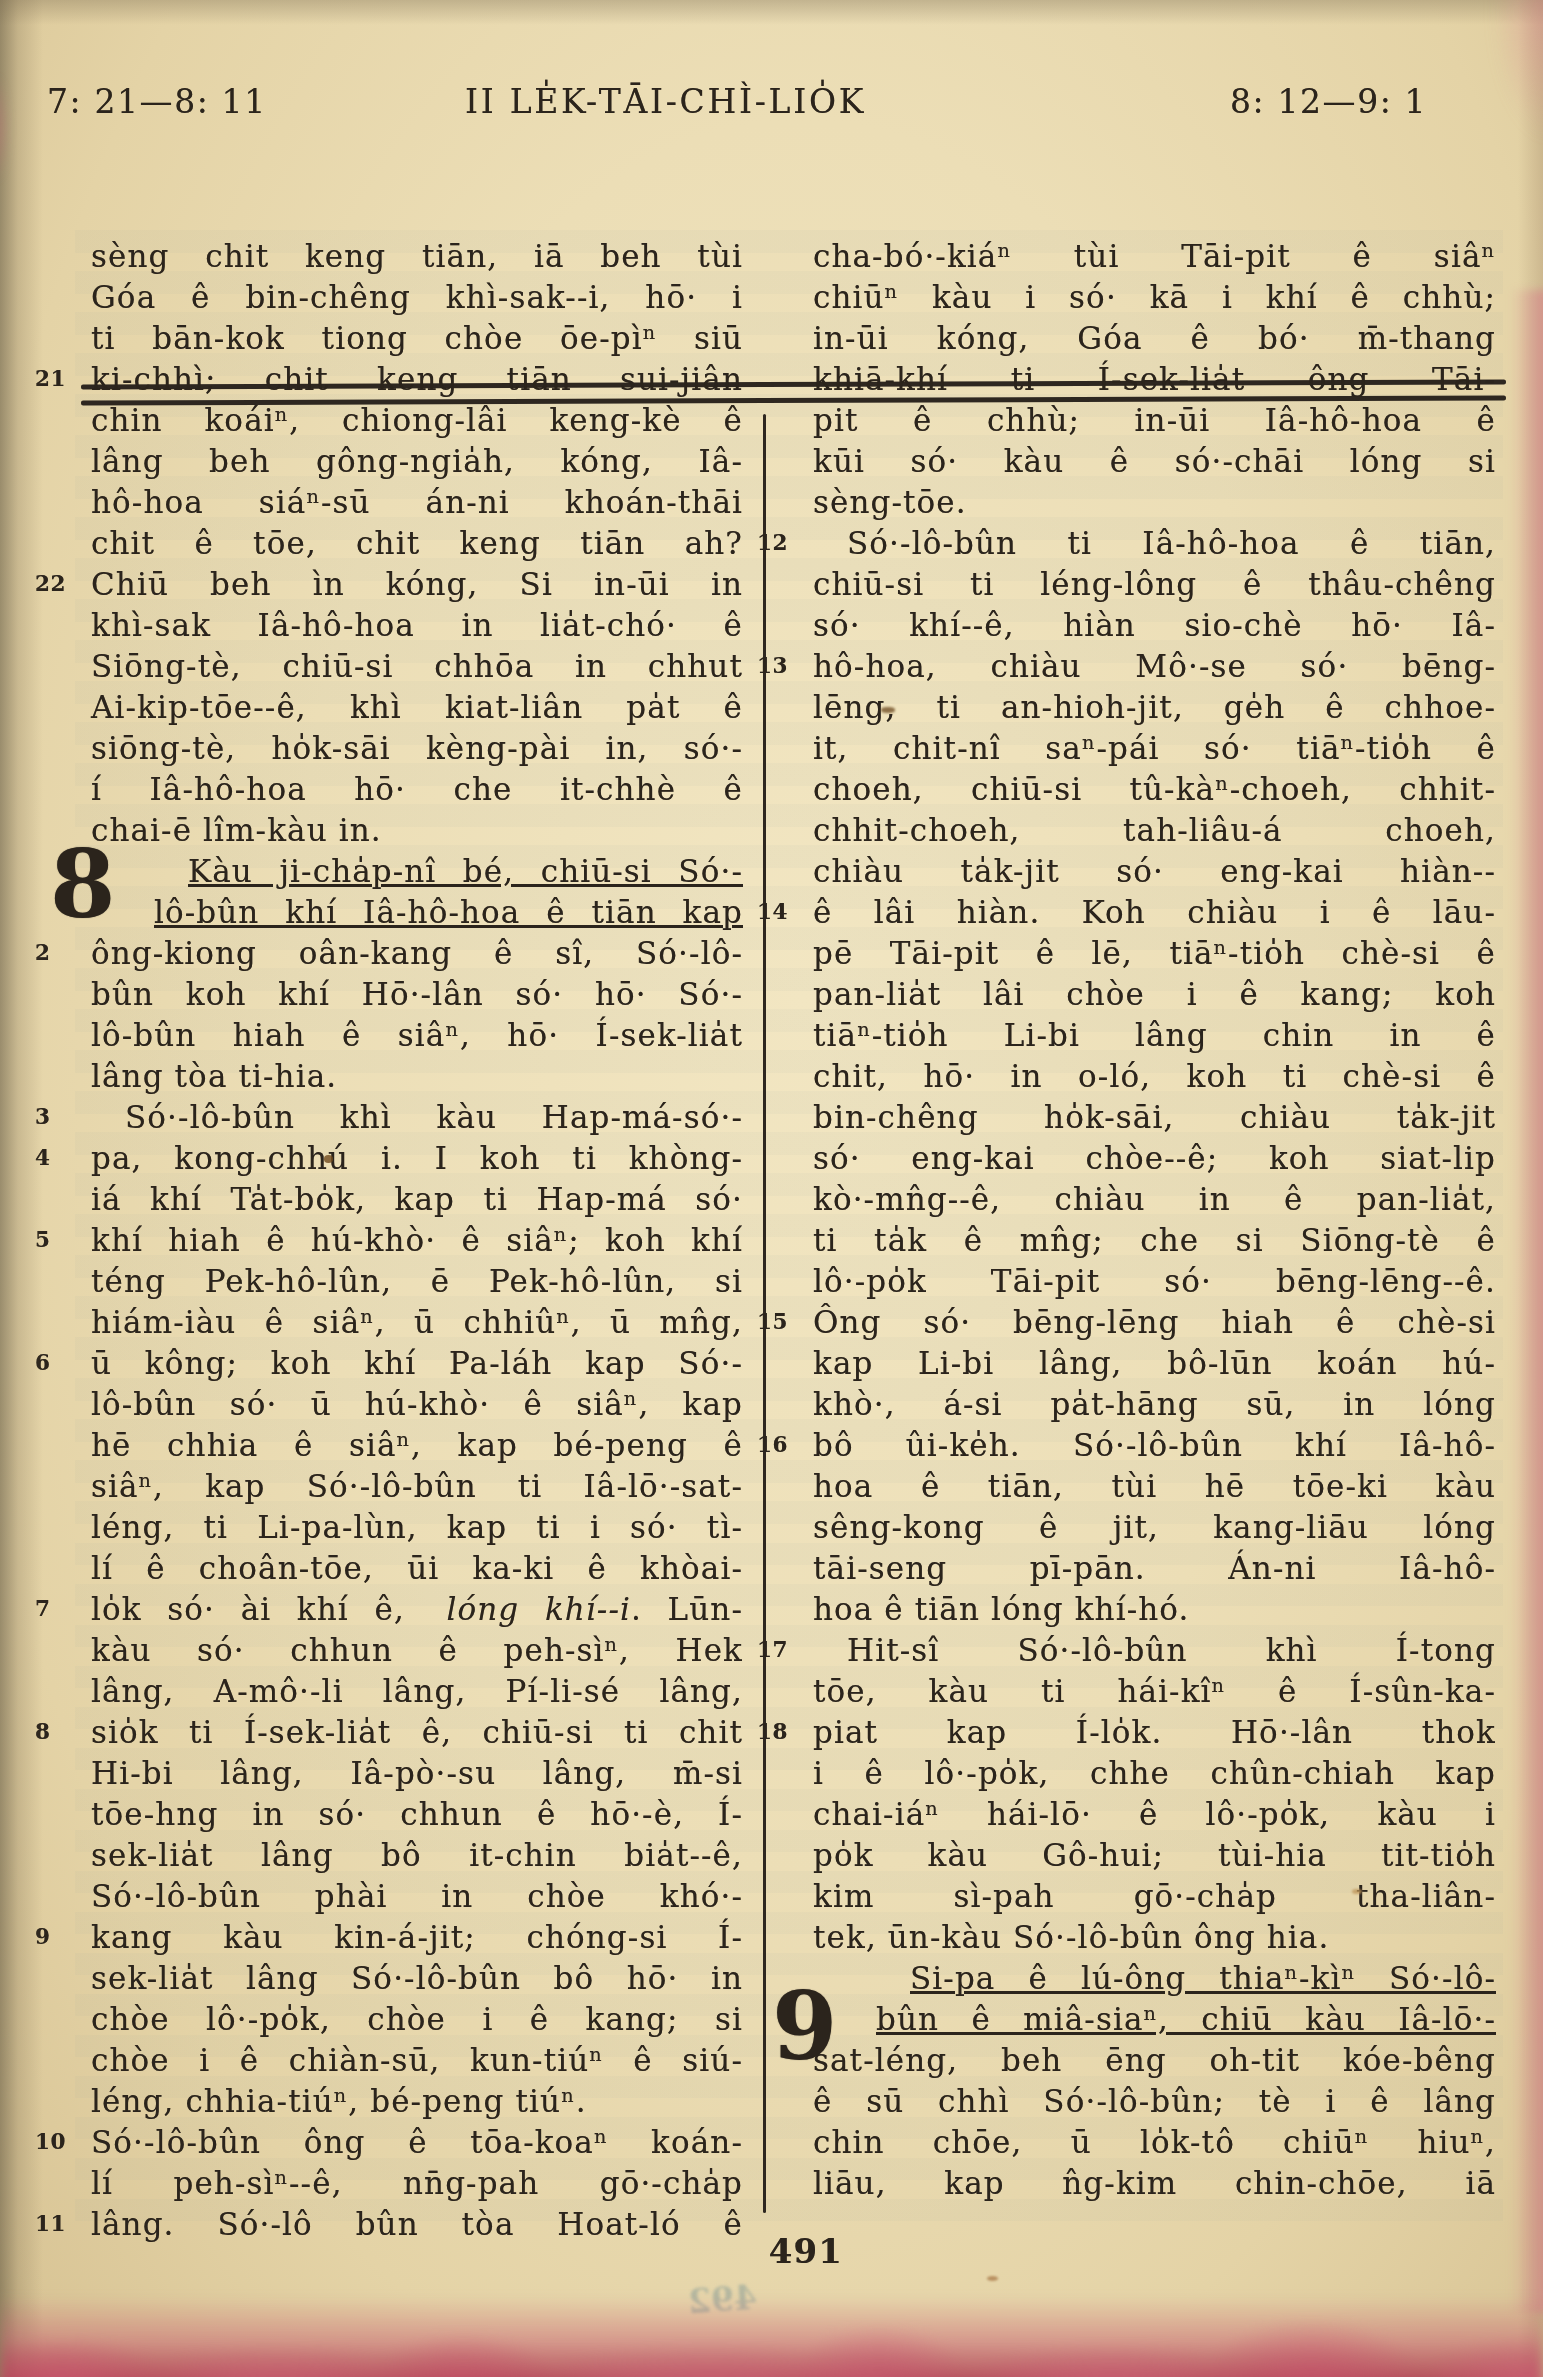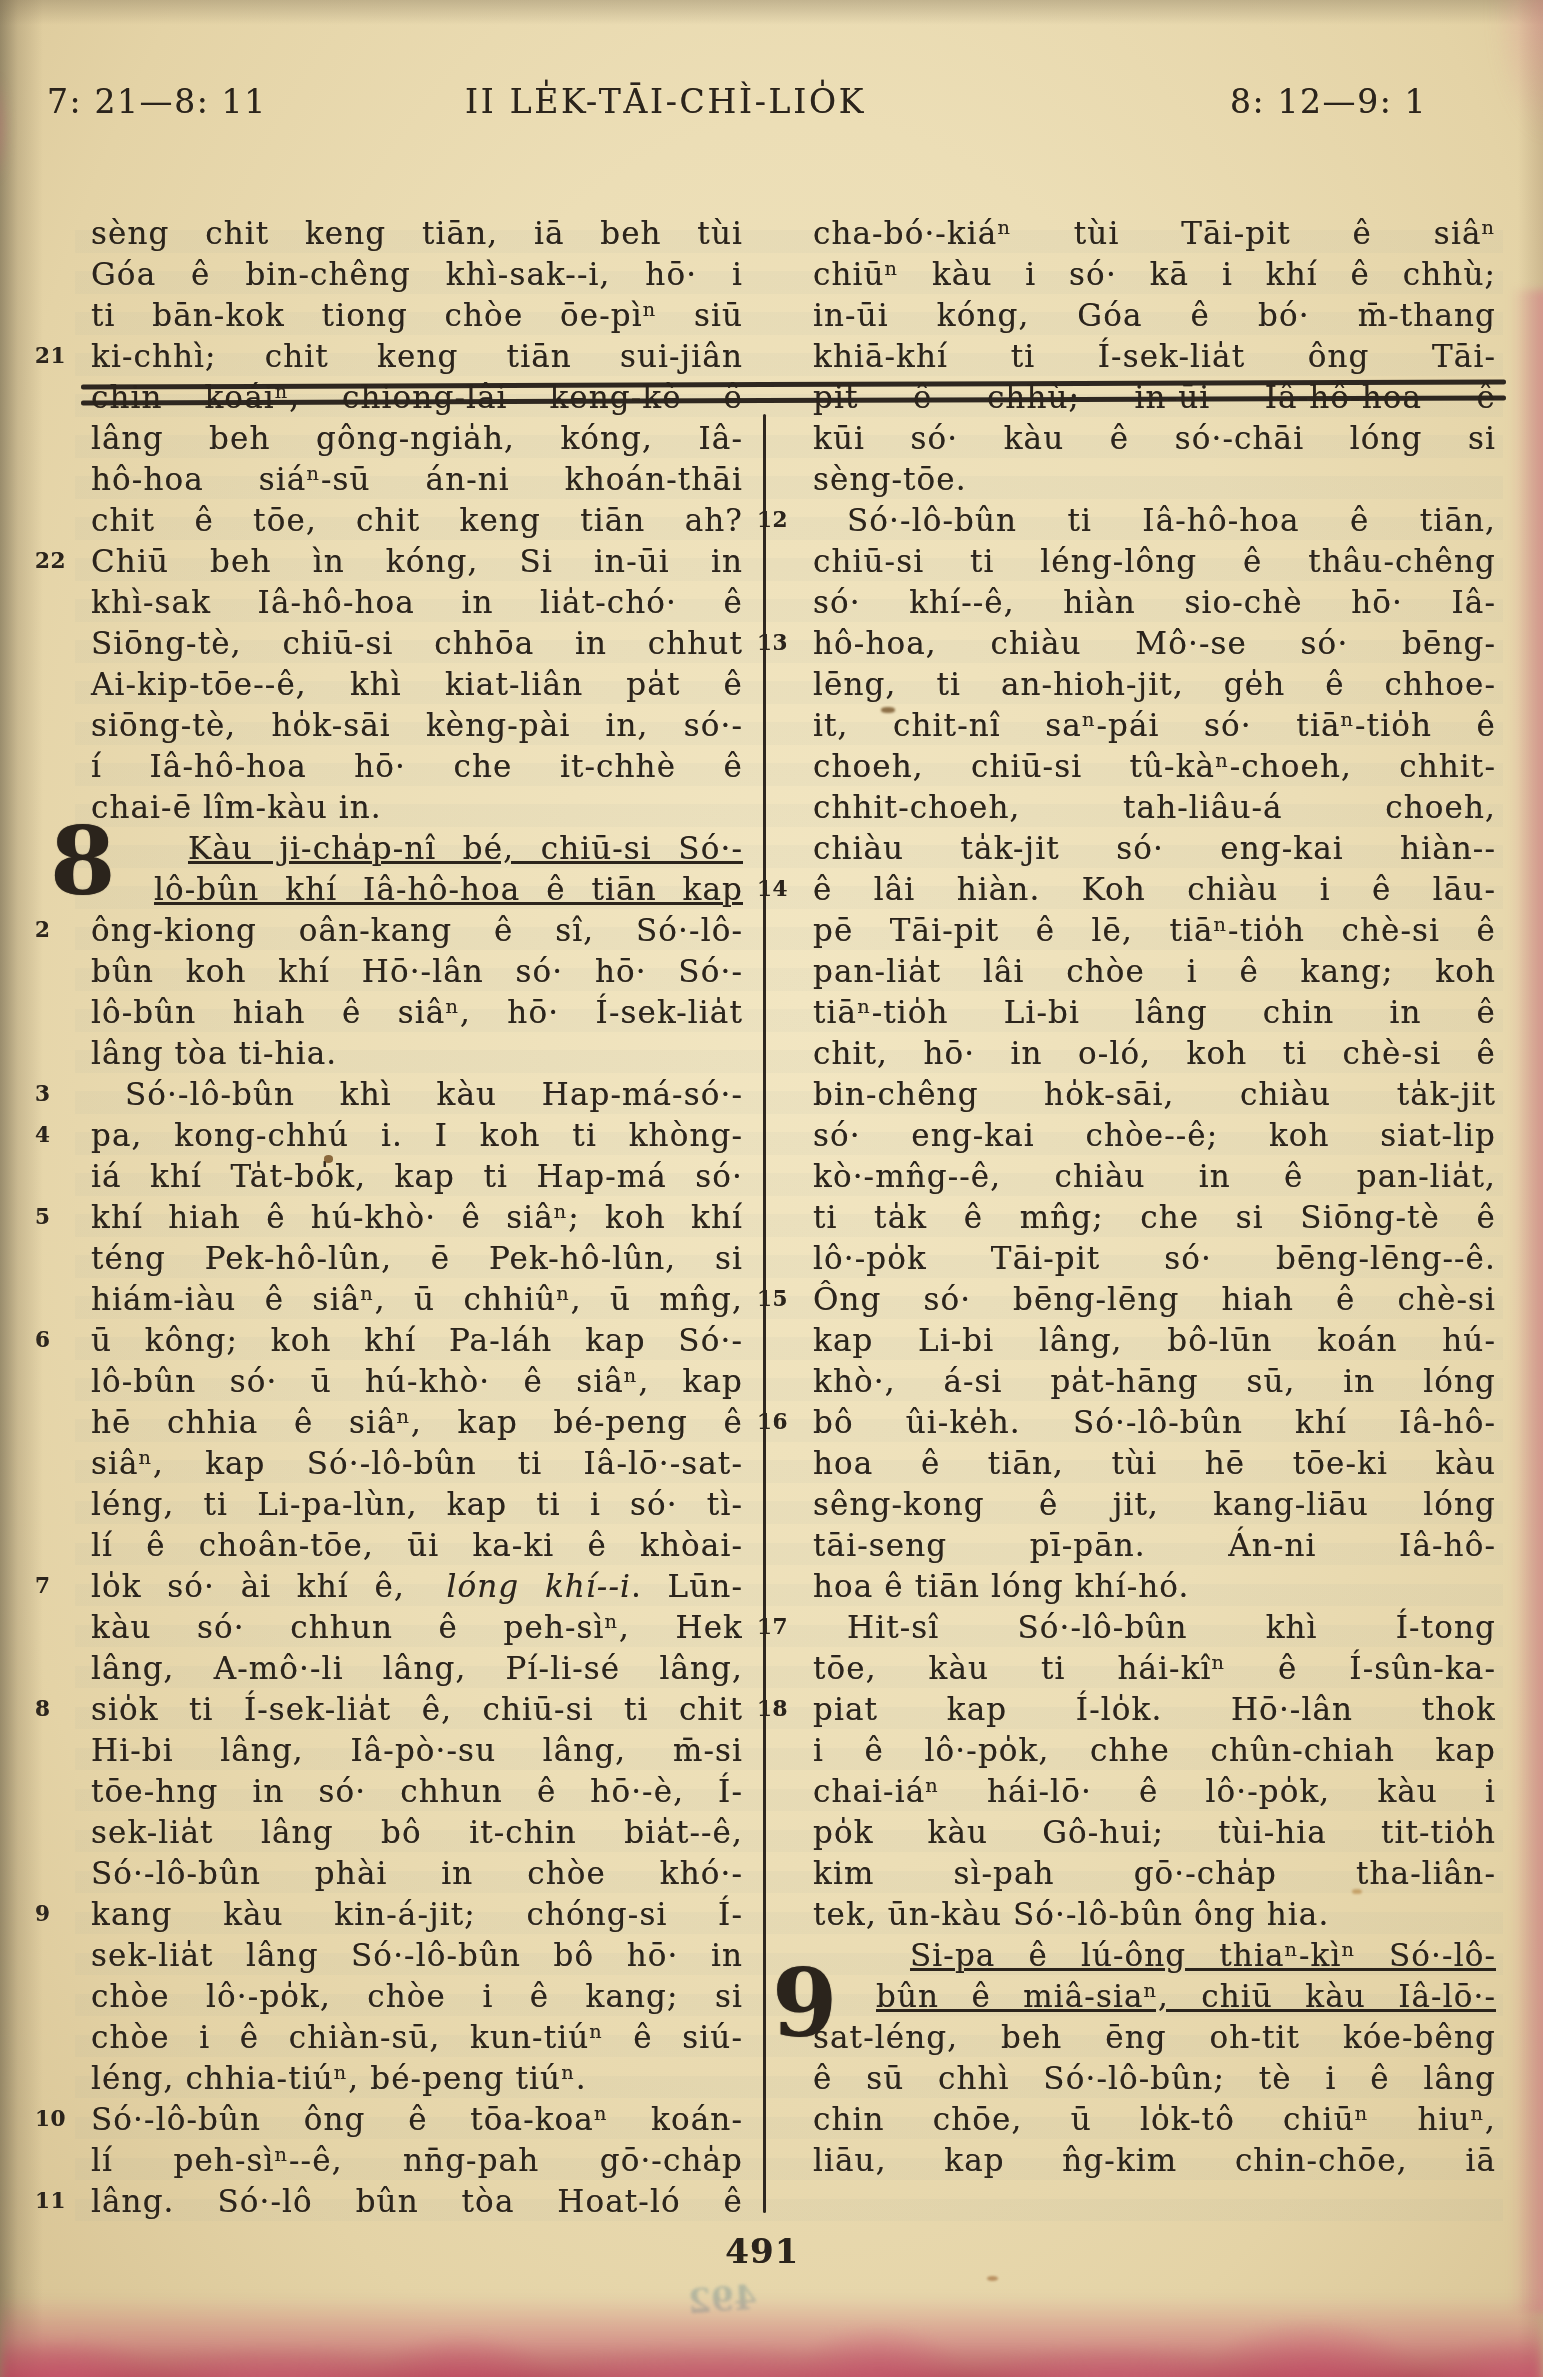--- a/index.html
+++ b/index.html
@@ -49,35 +49,35 @@
   .header-text{position:absolute;top:82px;font-size:33px;font-weight:normal;letter-spacing:1.6px;white-space:nowrap;
     text-shadow:0 0 0.5px rgba(43,36,28,.55);}
   #header-left{left:47px;}
   #header-center{left:465px;letter-spacing:2.7px;}
   #header-right{left:1230px;}
   .rule{position:absolute;left:81px;width:1425px;background:#2e2720;border-radius:2.1px;transform:rotate(-.2deg);}
   #rule-1{top:382px;height:4.8px;}
   #rule-2{top:398px;height:5.4px;}
   #column-divider{position:absolute;left:763px;top:414px;width:3.2px;height:1799px;background:#2e2720;border-radius:1.6px;}
   
-  .col{position:absolute;top:213px;}
+  .col{position:absolute;top:236px;}
   #left-column{left:91px;width:652px;}
   #right-column{left:813px;width:683px;}
   .line{position:relative;height:41px;font-size:31px;line-height:41px;letter-spacing:1.1px;
     text-align:justify;text-align-last:justify;text-shadow:0 0 0.5px rgba(43,36,28,.5);}
   .line.end{text-align-last:left;}
   .line.chpad{padding-left:63px;text-decoration:underline;}
   .line.pind{text-indent:34px;}
   .verse-num{position:absolute;left:-56px;top:3.2px;width:47px;font-size:21.5px;line-height:34px;
     font-weight:bold;letter-spacing:0.5px;text-align:left;text-indent:0;}
   .chapter-num{position:absolute;left:-41px;font-size:94px;line-height:94px;font-weight:bold;
     text-shadow:0 0 1.1px rgba(43,36,28,.6);}
   .lt i{font-style:italic;margin-left:16px;}
   
-  #page-number{position:absolute;left:682px;top:2231px;width:161px;text-align:center;
+  #page-number{position:absolute;left:682px;top:2231px;width:161px;text-align:right;
     font-size:34px;font-weight:600;letter-spacing:1.1px;text-shadow:0 0 0.5px rgba(43,36,28,.5);}
   #bleed-number{position:absolute;left:642px;top:2280px;width:161px;text-align:center;font-size:33px;font-weight:bold;
     color:rgba(138,158,152,.55);transform:scale(-1,1) rotate(4deg);filter:blur(1.6px);}
 </style>
 </head>
 <body>
 
 <div id="page">
   <div class="ghost-bands"></div>
 

